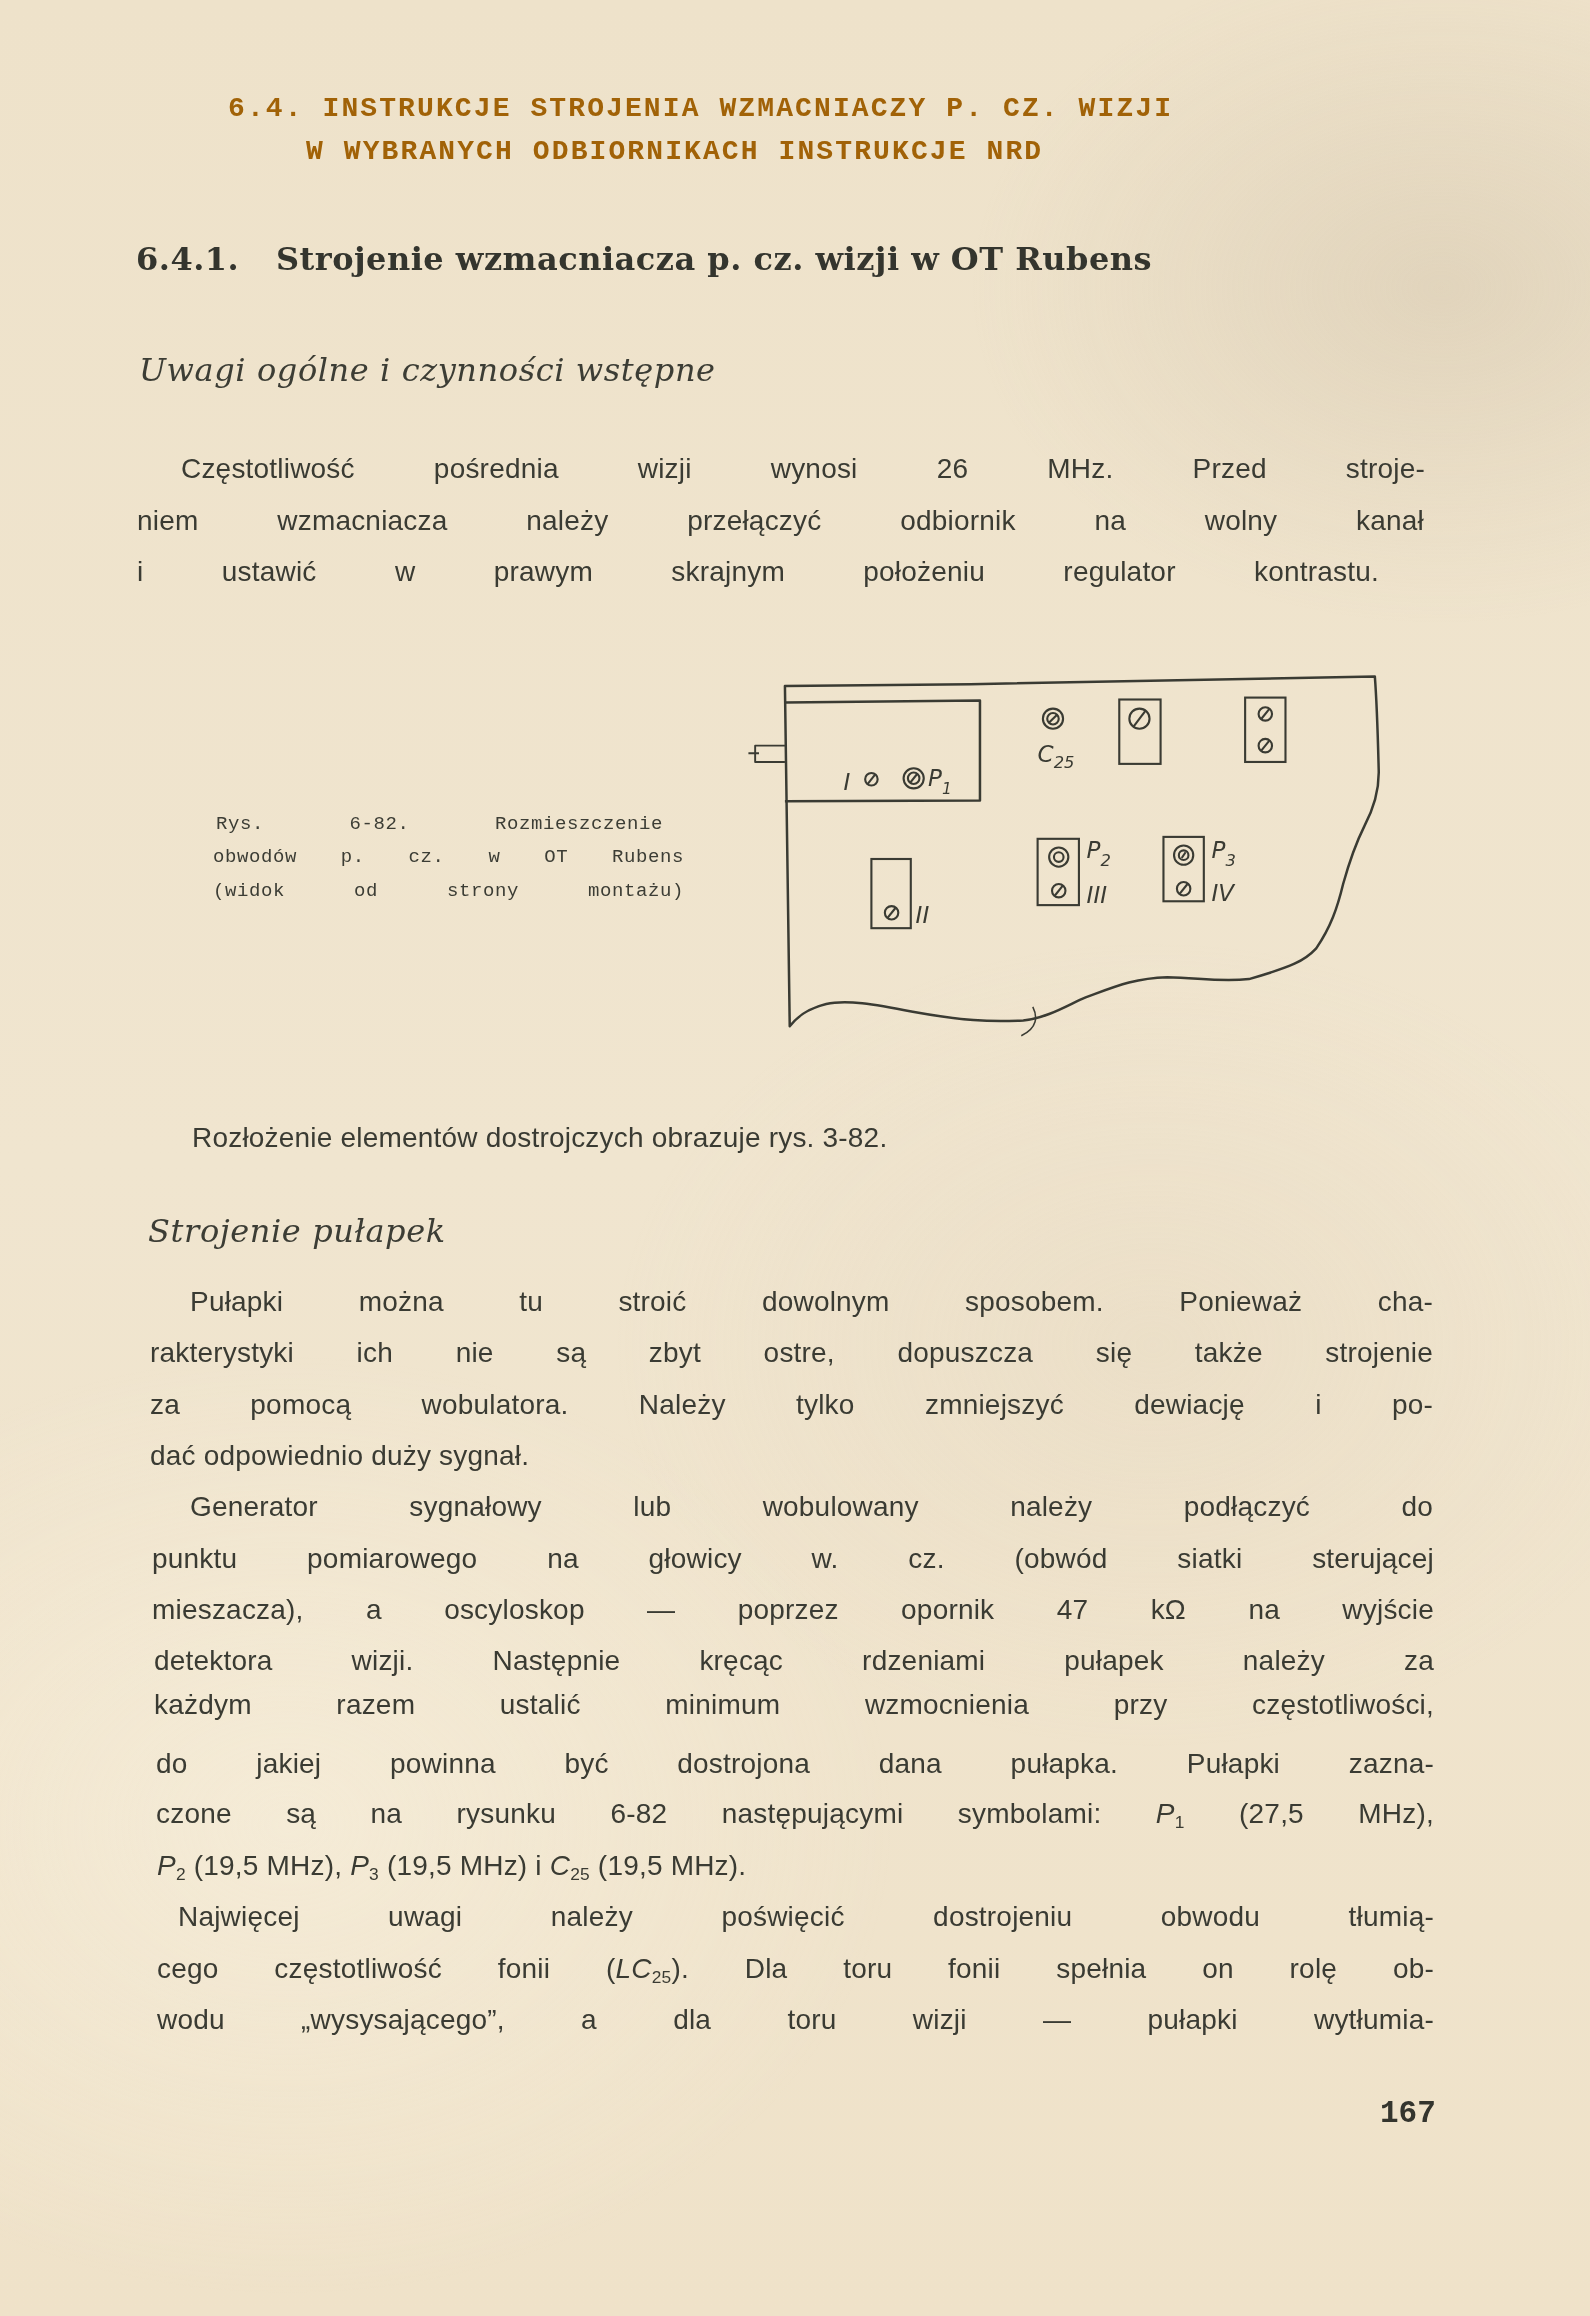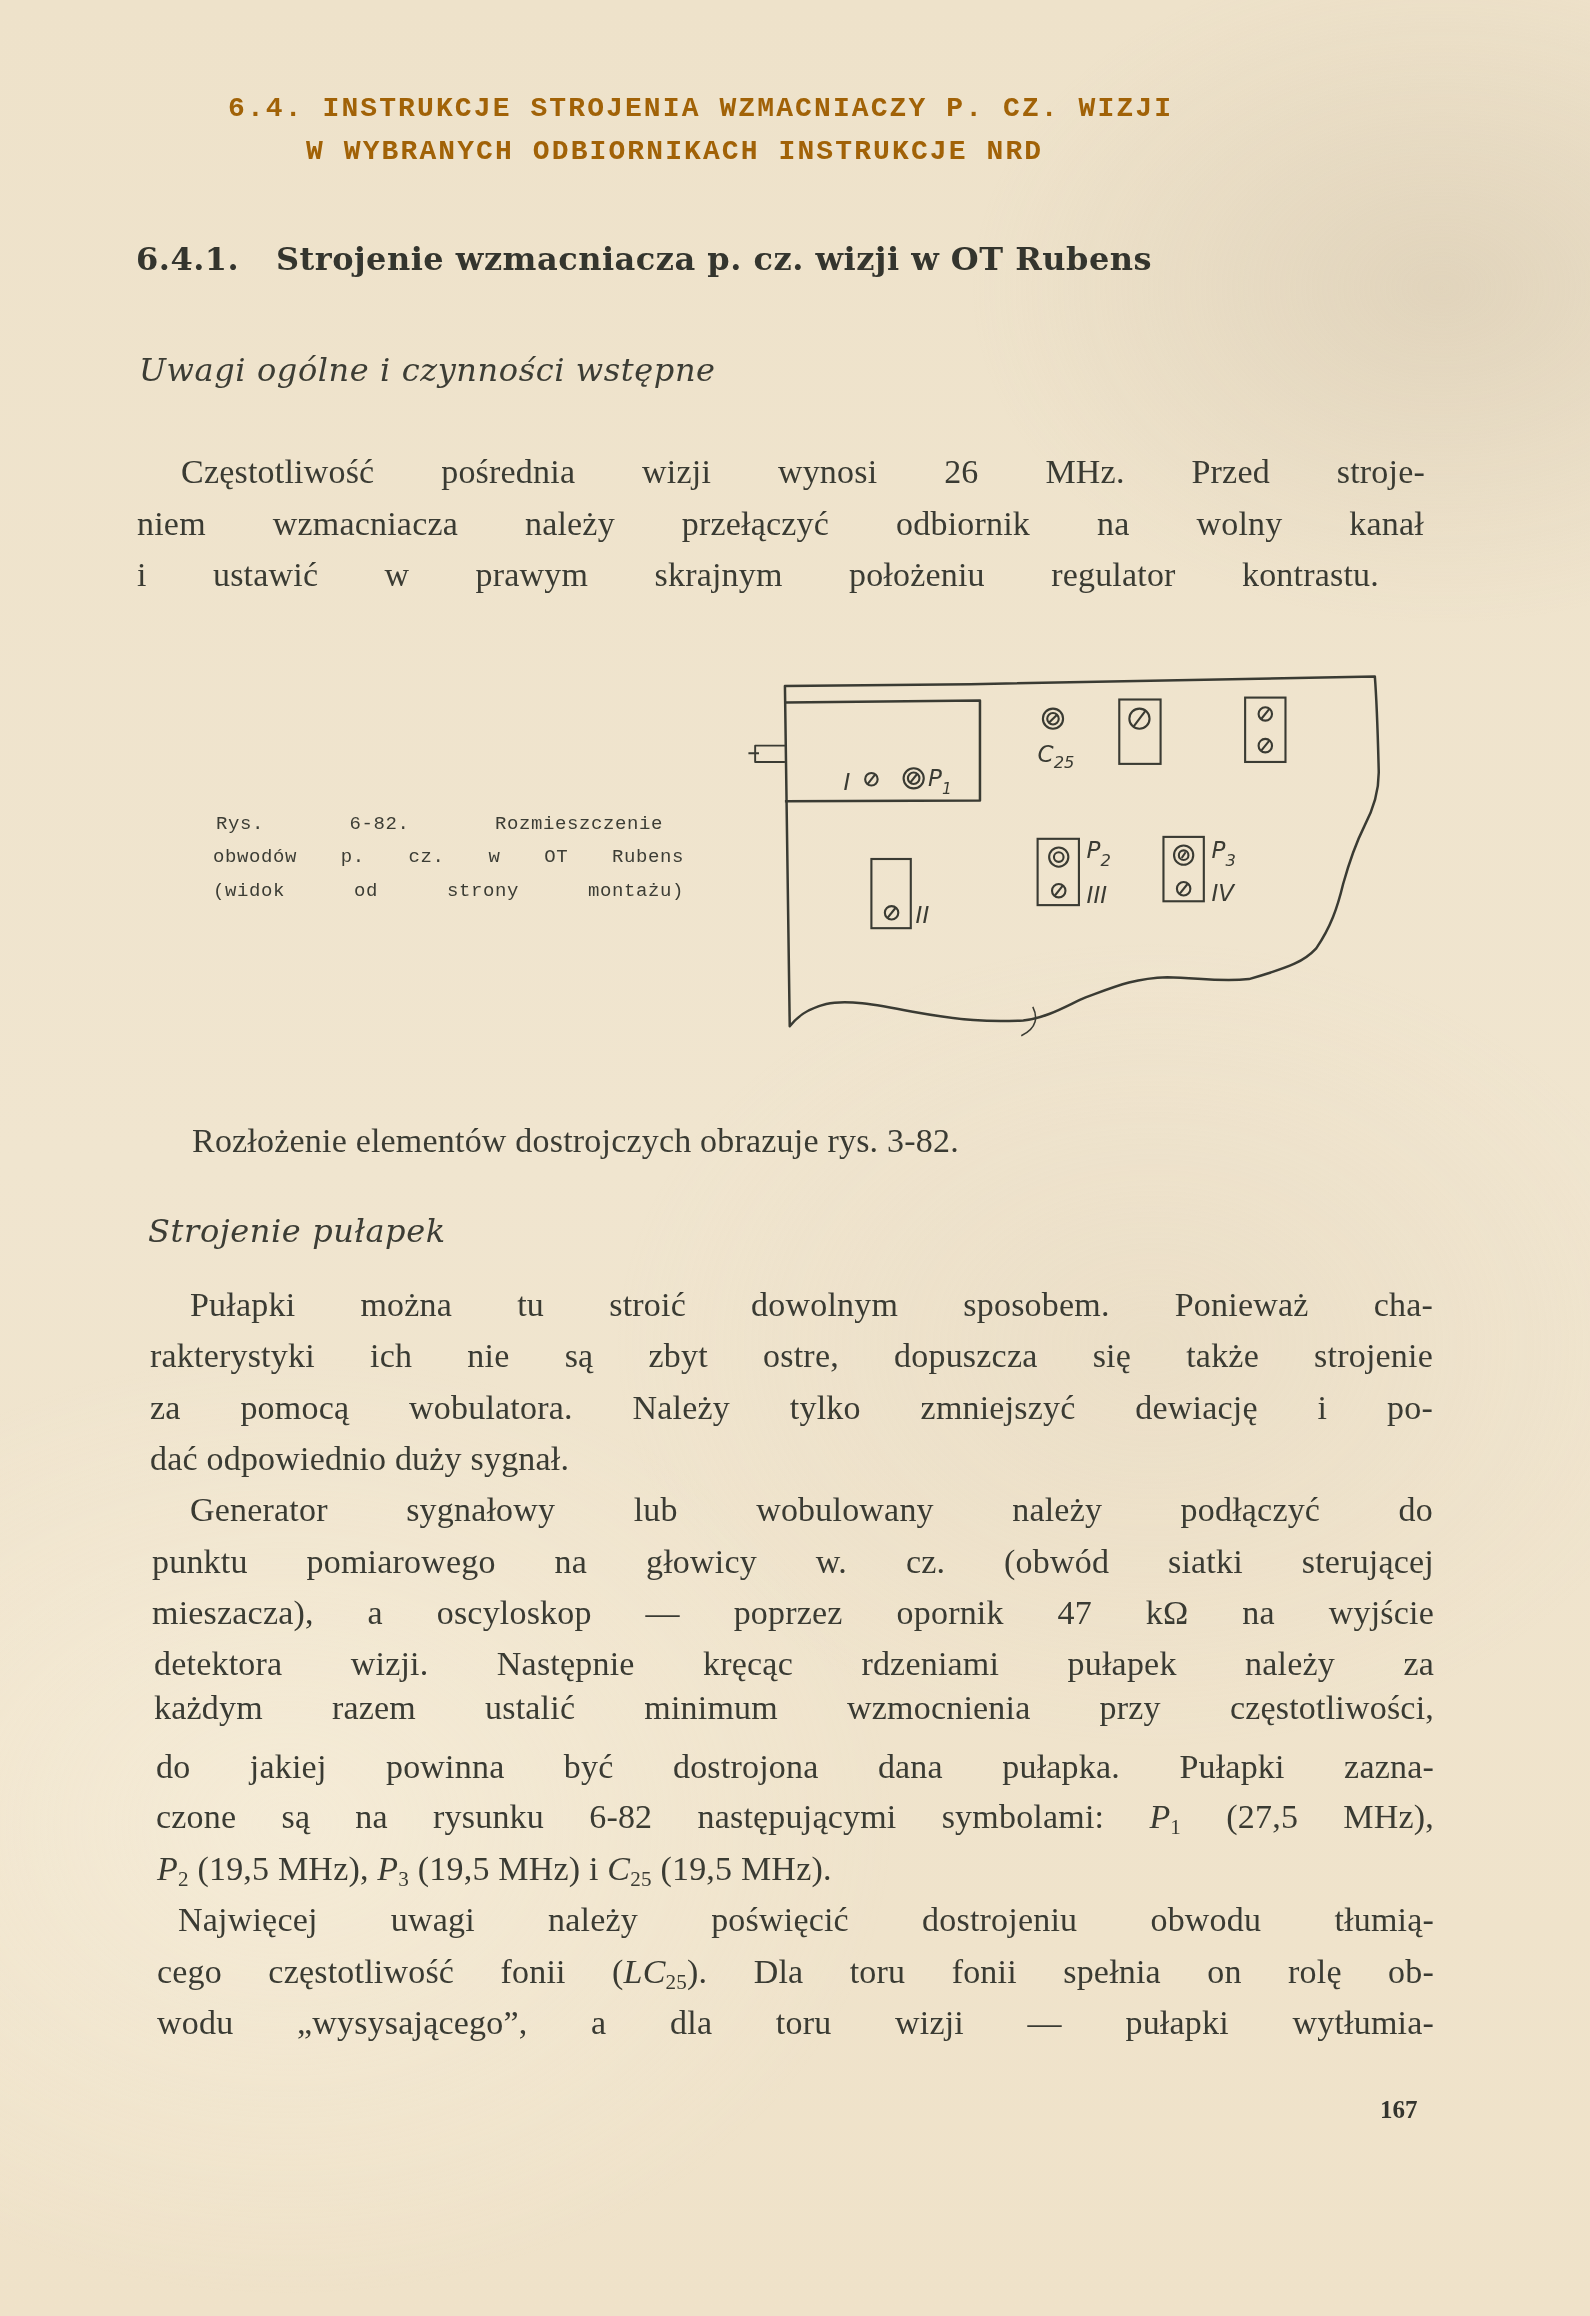--- a/index.html
+++ b/index.html
@@ -21,31 +21,31 @@
   }
   .sub {
     font-family: "DejaVu Serif", serif; font-weight: bold; font-size: 32px;
     color: #34352e; letter-spacing: 0.5px;
   }
   .ital {
     font-family: "DejaVu Serif", serif; font-style: italic; font-size: 32px;
     color: #3c3d35; letter-spacing: 0.6px;
   }
   .line {
-    font-family: Liberation Serif, serif; font-size: 34px; color: #3a3b33;
+    font-family: Liberation Sans, sans-serif; font-size: 28px; color: #3a3b33;
     text-align: justify; text-align-last: justify; overflow: visible;
     letter-spacing: 0.2px;
   }
   .line.last { text-align-last: left; }
   .cap {
     font-family: Liberation Mono, monospace; font-size: 19px; color: #3c3d35;
     text-align: justify; text-align-last: justify; letter-spacing: 0.6px;
   }
   .pgnum {
-    font-family: Liberation Serif, serif; font-weight: bold; font-size: 25px; color: #34352e;
+    font-family: Liberation Mono, monospace; font-weight: bold; font-size: 31px; color: #34352e;
   }
   sub { font-size: 0.62em; vertical-align: -0.3em; line-height: 0; }
   svg text { font-family: "DejaVu Sans", sans-serif; font-style: italic; fill: #3a3b33; }
 </style>
 </head>
 <body>
 
 <div class="abs hdr" style="left:228px; top:93px;">6.4. INSTRUKCJE STROJENIA WZMACNIACZY P. CZ. WIZJI</div>
 <div class="abs hdr" style="left:306px; top:136px;">W WYBRANYCH ODBIORNIKACH INSTRUKCJE NRD</div>
 

